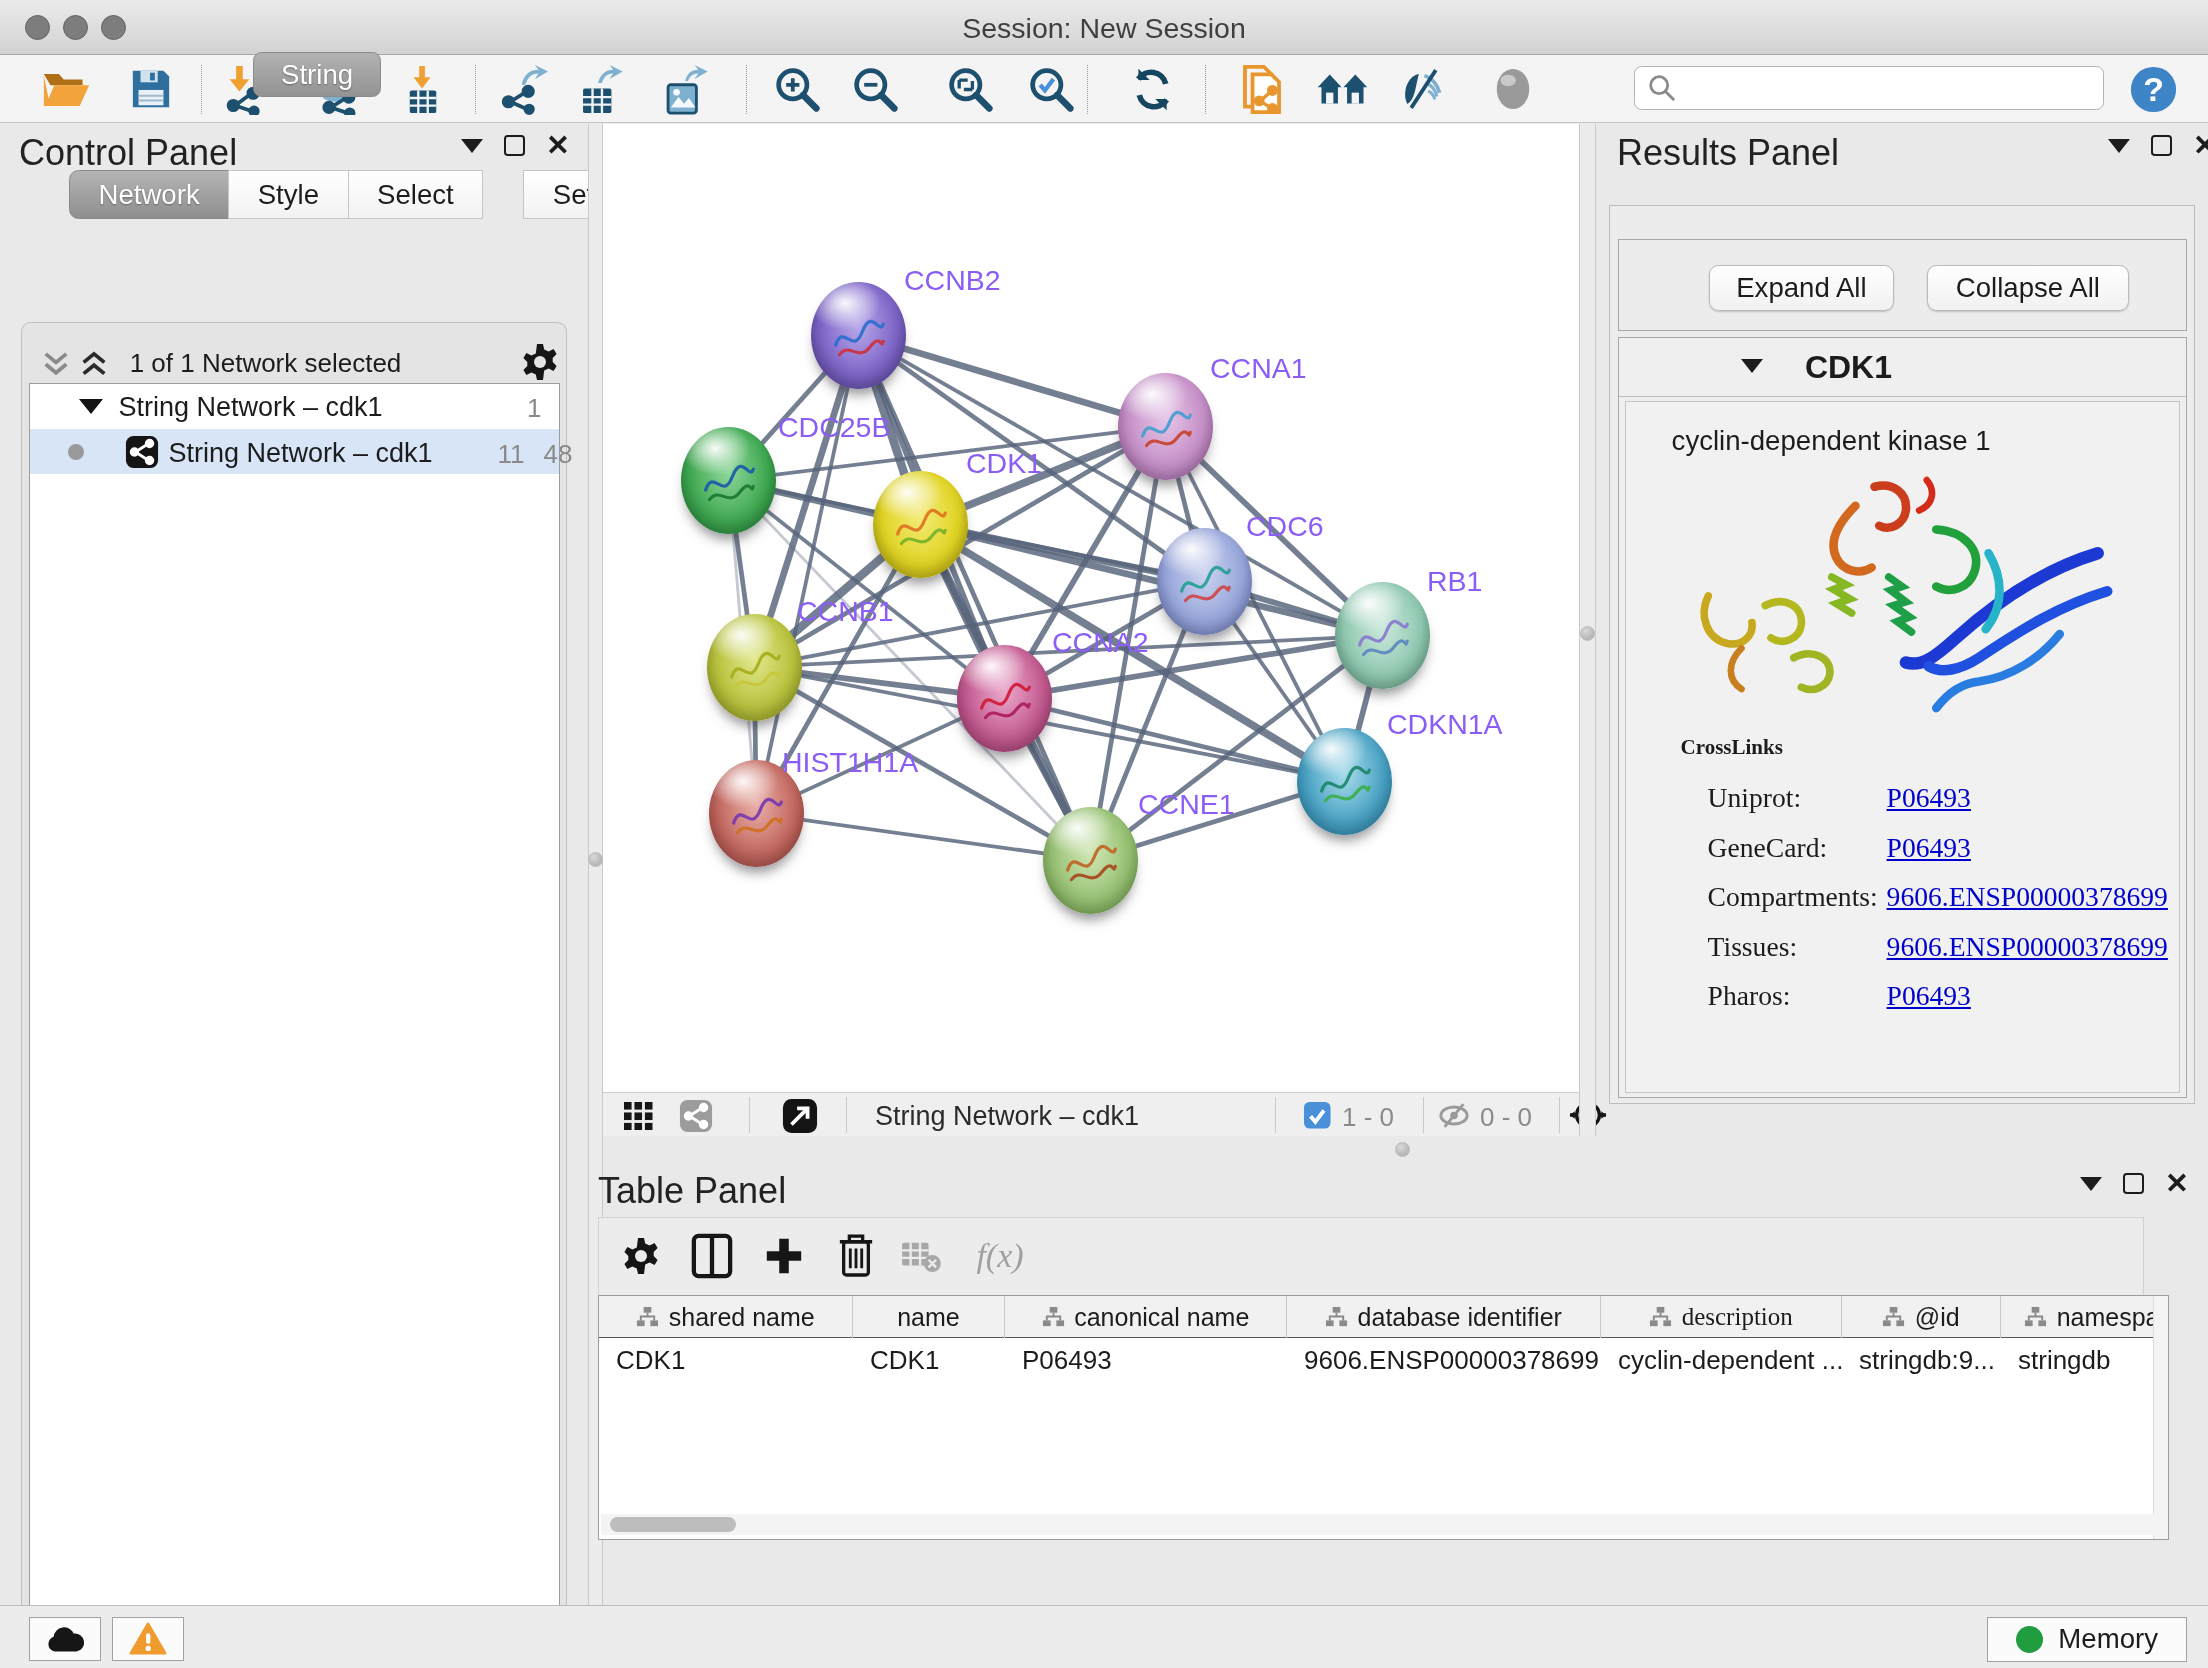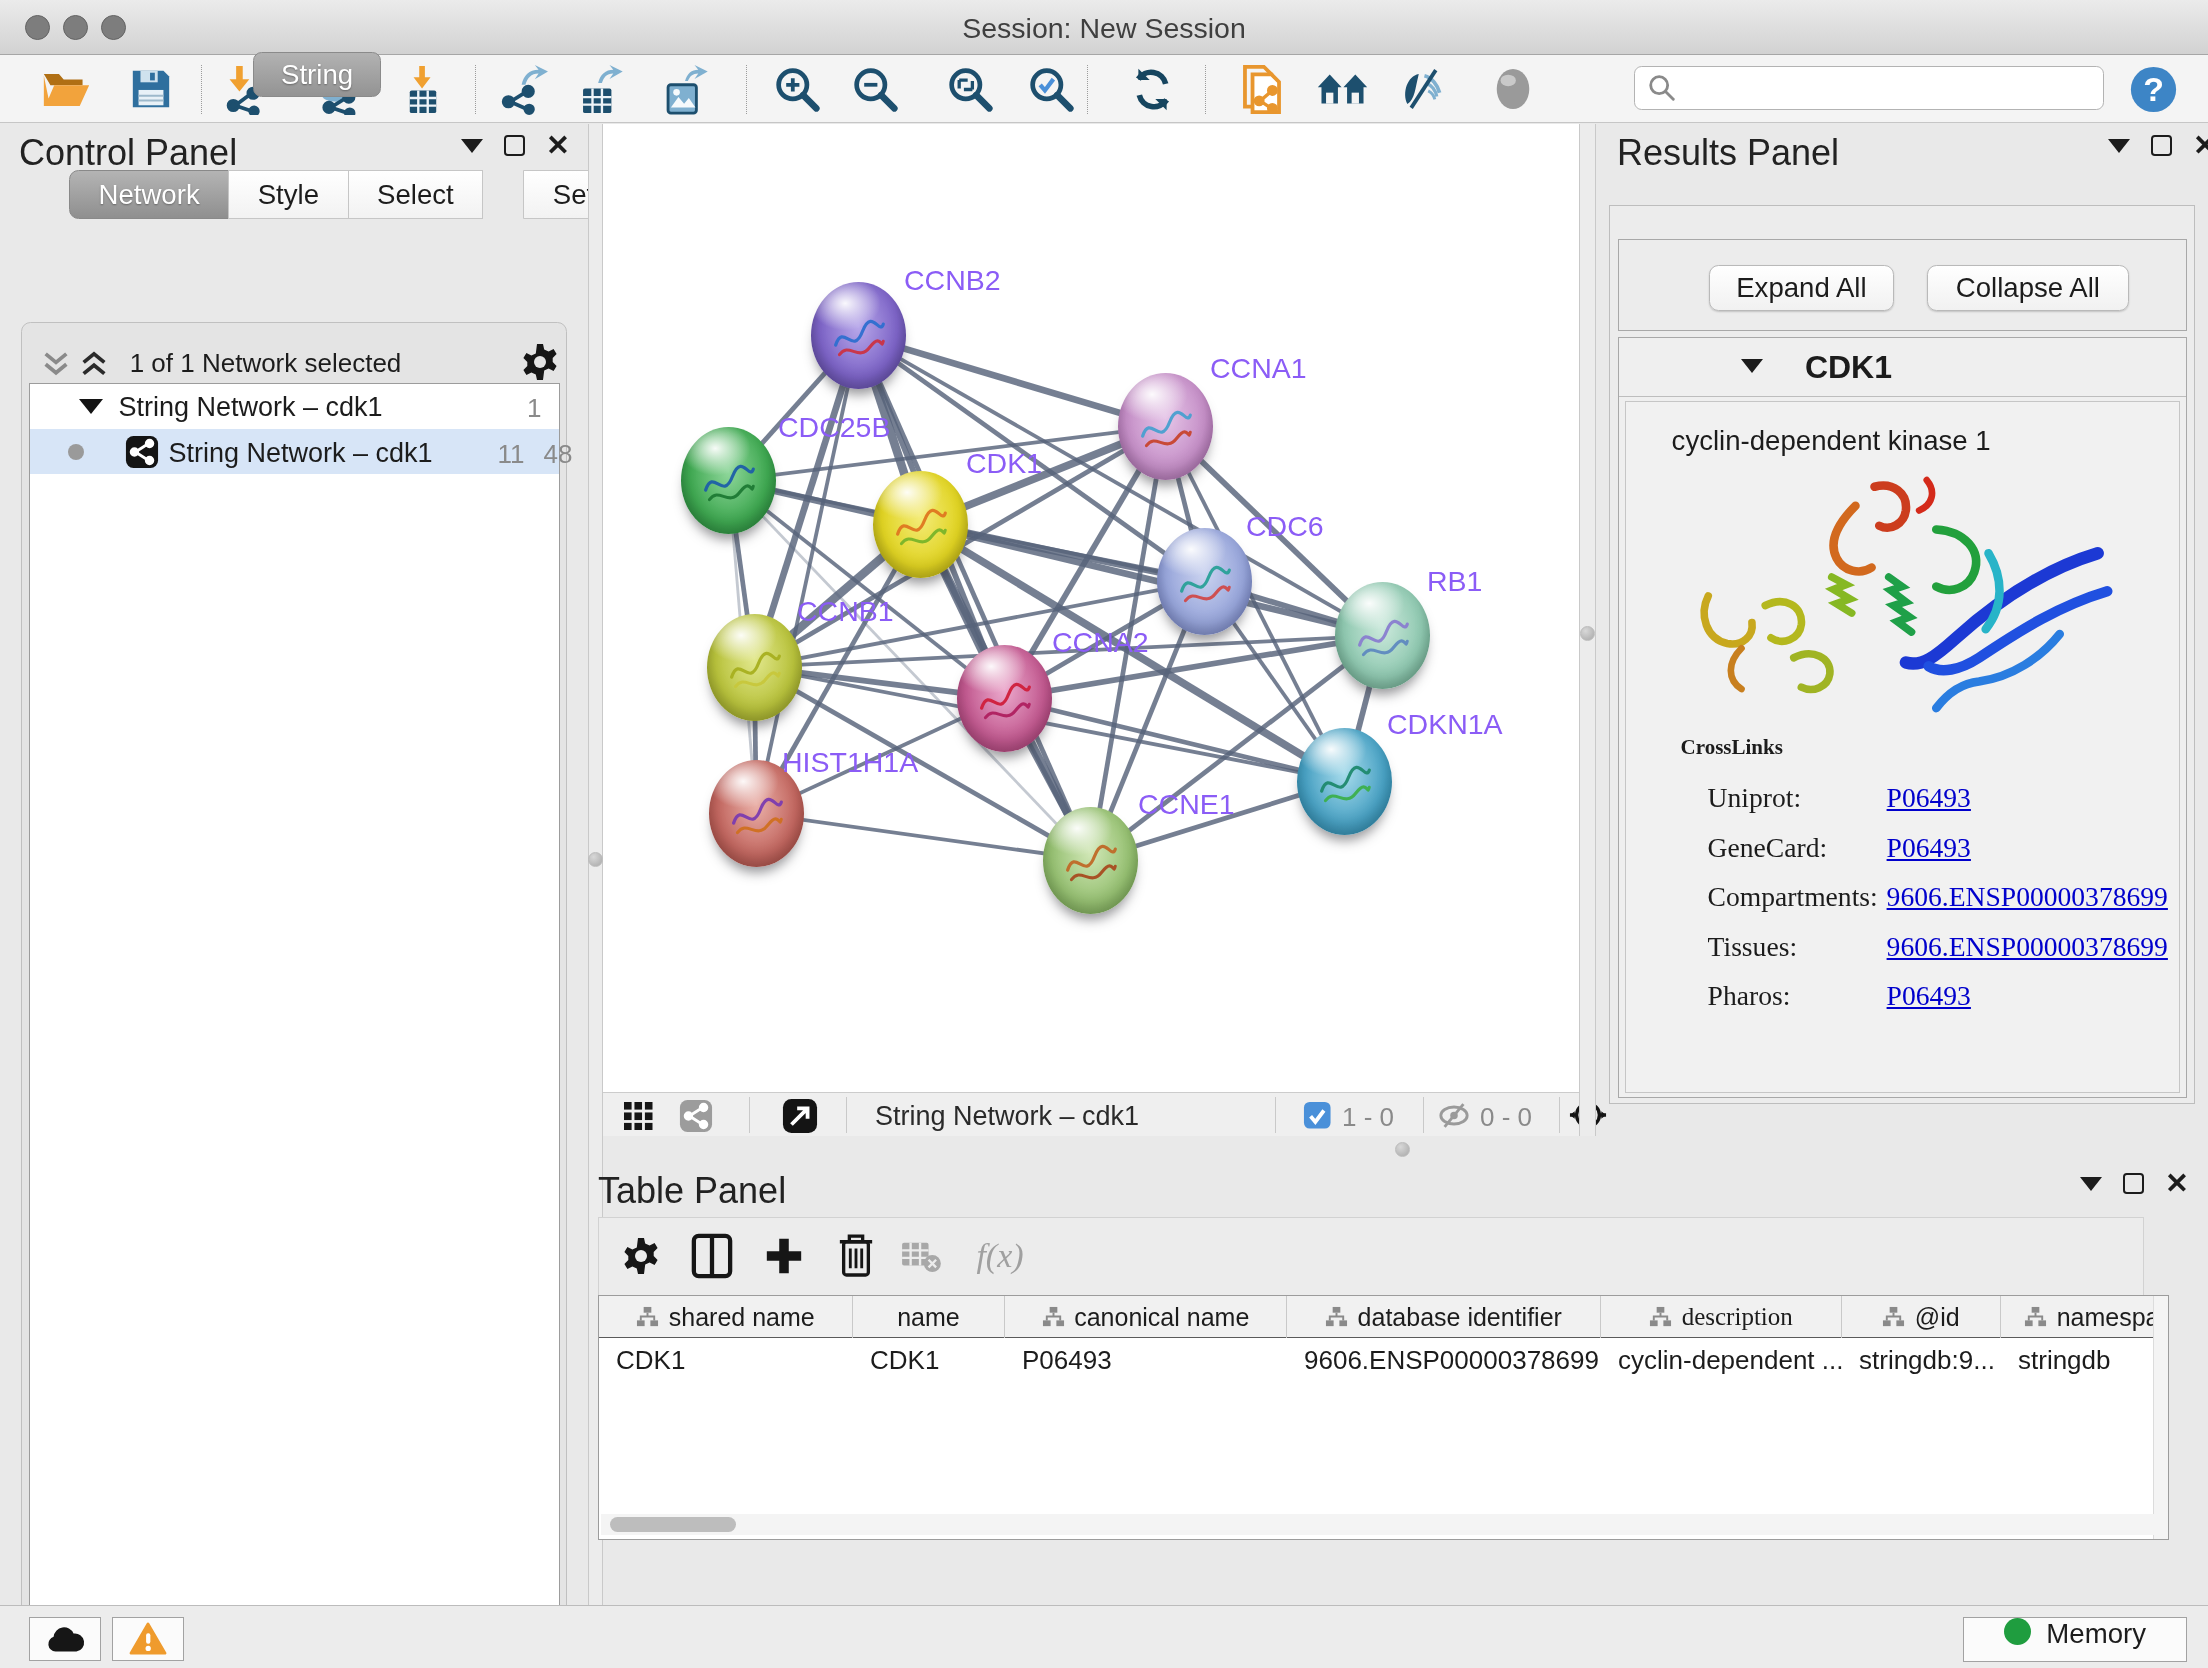--- a/index.html
+++ b/index.html
@@ -124,22 +124,22 @@
     background:#bdbdbd; border-radius:7.6px; }
   #tp-tabs { position:absolute; left:522px; top:394px; display:flex; }
   #vscroll { position:absolute; right:0; top:0; width:15px; height:100%;
     background:#f4f4f4; border-left:1px solid #dcdcdc; }
 
   
   #statusbar { position:absolute; left:0; top:1605px; width:2208px; height:63px;
     background:#ececec; border-top:1px solid #bcbcbc; }
   .sb-btn { position:absolute; top:11.4px; height:44px; background:#fbfbfb;
     border:1.9px solid #a2a2a2; display:flex; align-items:center; justify-content:center; }
-  #memory-btn { position:absolute; right:21px; top:10.5px; height:45px; padding:0 40px;
-    background:#fbfbfb; border:1.9px solid #a2a2a2; display:flex; 
+  #memory-btn { position:absolute; right:21px; top:10.5px; height:45px; padding:0 28px;
+    background:#fbfbfb; border:1.9px solid #a2a2a2; display:flex; align-items:center;
     gap:15px; font-size:27.6px; }
   #memory-dot { width:27px; height:27px; border-radius:50%; }
 </style>
 </head>
 <body>
 
 <div id="titlebar">
   <div class="traffic" style="left:25px"></div>
   <div class="traffic" style="left:63px"></div>
   <div class="traffic" style="left:101px"></div>

